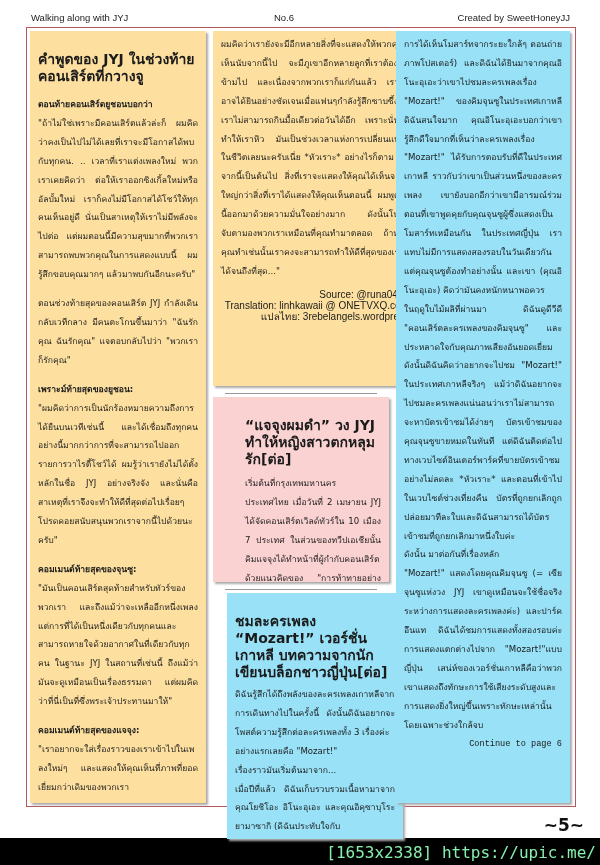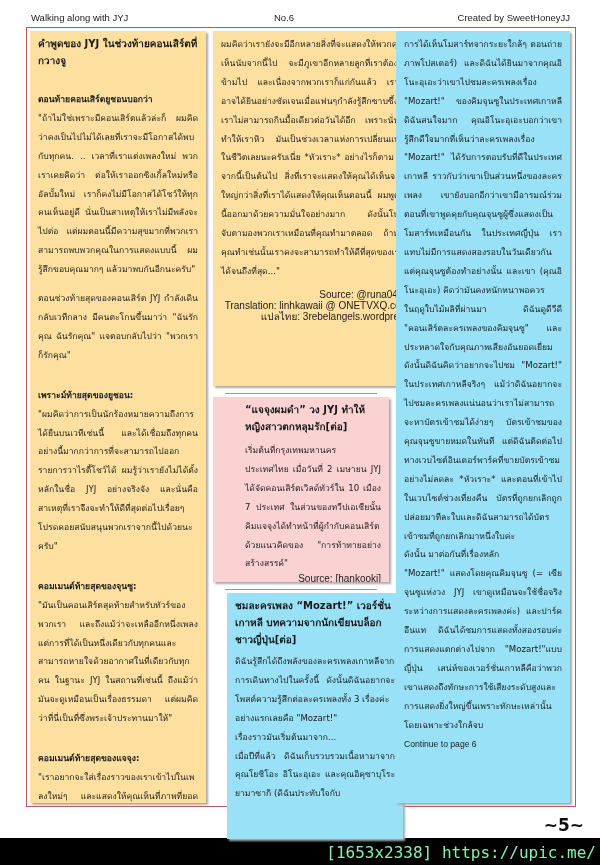--- a/index.html
+++ b/index.html
@@ -7,28 +7,28 @@
          font-family:"DejaVu Sans", sans-serif; }
   .page { position:absolute; left:0; top:0; width:600px; height:838px; background:#fff; }
   .hdr { position:absolute; top:12px; font-family:"Liberation Sans", sans-serif; font-size:9.5px; color:#222; }
   .hdr.l { left:31px; } .hdr.c { left:274px; } .hdr.r { right:30px; }
   .frame { position:absolute; left:26px; top:27px; width:548px; height:778px; border:1px solid #b5575f; }
   .box { position:absolute; box-sizing:border-box; padding:4px 8px 0 8px; overflow:hidden;
          font-size:8.6px; line-height:18.9px; color:#1a1a1a; box-shadow:2px 2px 2px #aaa; }
   .yellow { background:#fde0a0; }
   .pink { background:#fbd2d2;padding-left:32px; }
   .blue { background:#98e1f7; }
-  .b { font-weight:bold;margin-top:11px; }
+  .b { font-weight:bold; }
   .p { margin:0; text-align:justify; }
   .gap { height:10px; }
   .src { text-align:right; font-family:"Liberation Sans", sans-serif; font-size:10px; line-height:11px; }
-  .title { font-weight:bold; font-size:10px; line-height:17px; }
+  .title { font-weight:bold; font-size:14px; line-height:17px;margin-top:16px; }
   .sep { position:absolute; height:1px; background:#999; }
   .pagenum { position:absolute; right:16px; top:815px; font-family:"DejaVu Sans", sans-serif; font-weight:bold; font-size:17px; color:#111; }
-  .cont { font-family:Liberation Sans, sans-serif; font-size:8.6px; }
+  .cont { text-align:right; font-family:Liberation Mono, monospace; font-size:8.6px; }
   .footer { position:absolute; right:4px; bottom:3px; color:#86efac; font-family:"DejaVu Sans Mono", monospace; font-size:16px; }
 </style>
 </head>
 <body>
 
 <div class="page">
   <div class="hdr l">Walking along with JYJ</div>
   <div class="hdr c">No.6</div>
   <div class="hdr r">Created by SweetHoneyJJ</div>
 

